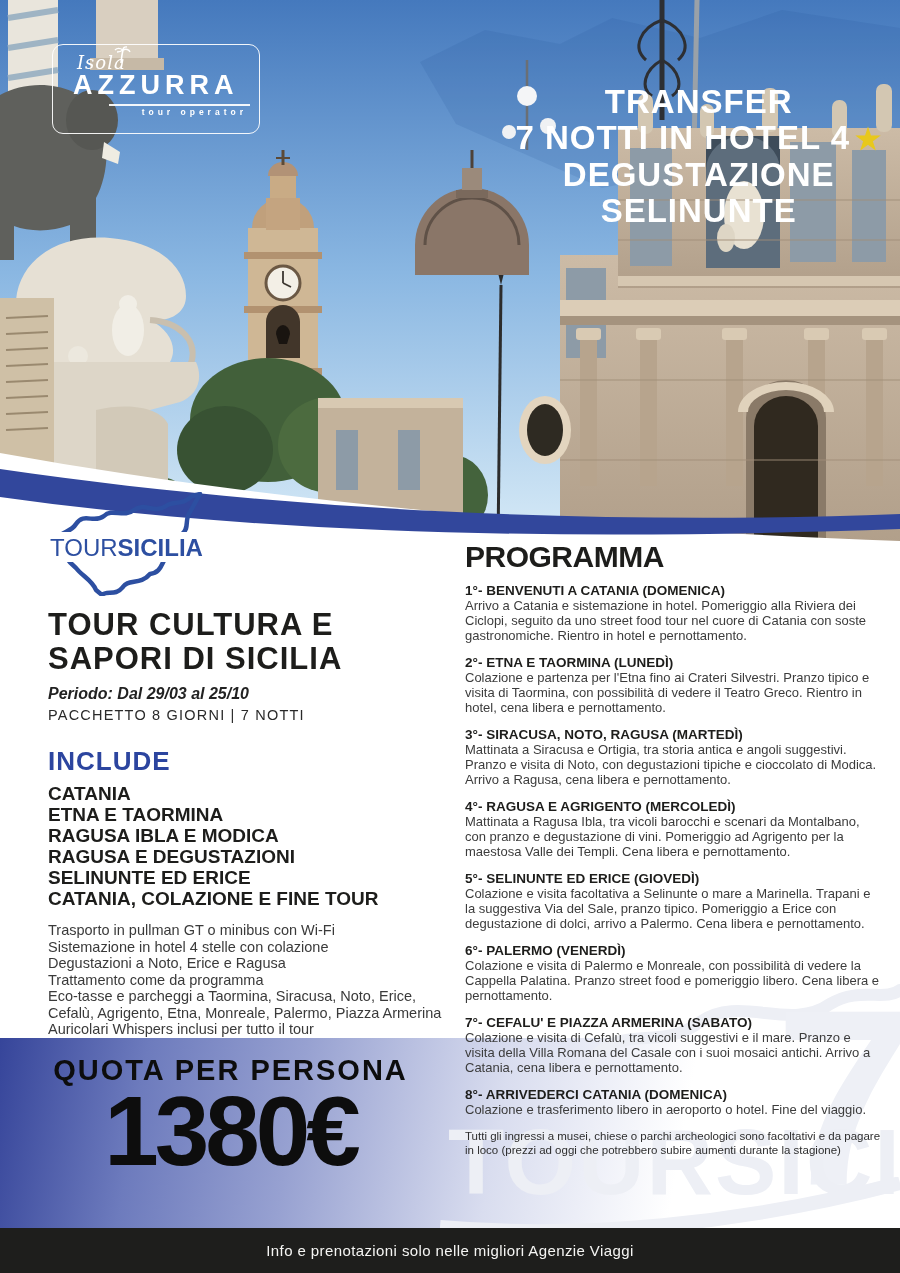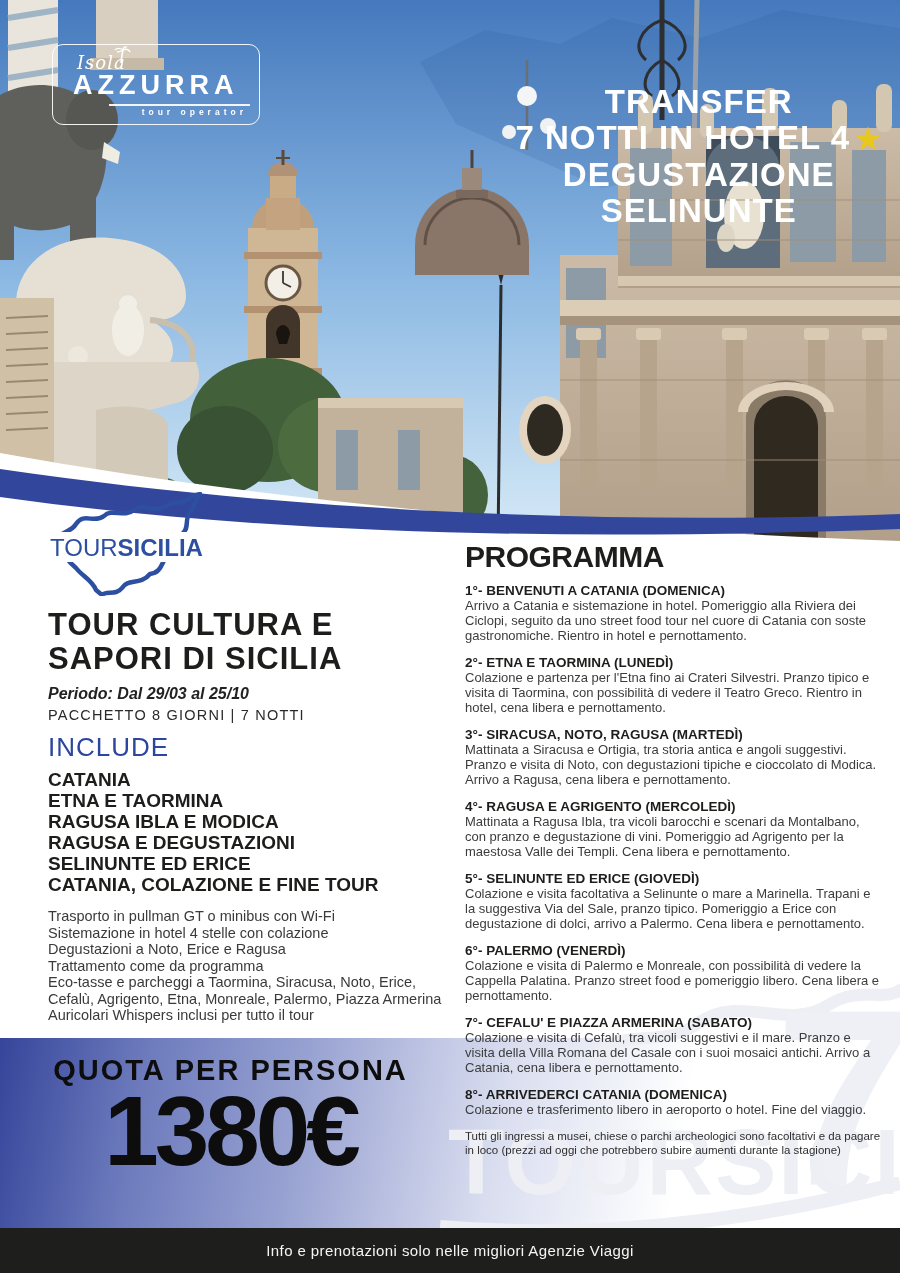--- a/index.html
+++ b/index.html
@@ -8,21 +8,21 @@
     position:relative; width:900px; height:1273px; margin:0 auto;
     background:#ffffff; overflow:hidden;
     font-family:"Liberation Sans", sans-serif; color:#1d1d1b;
   }
   
   .hero { position:absolute; left:0; top:0; width:900px; height:545px; }
   .photo-svg { position:absolute; left:0; top:0; width:900px; height:545px; display:block; }
   .swoosh-svg { position:absolute; left:0; top:425px; width:900px; height:120px; display:block; }
 
   .brand-box {
-    position:absolute; left:52px; top:44px; width:208px; height:81px;
+    position:absolute; left:52px; top:44px; width:208px; height:90px;
     border:1.5px solid rgba(255,255,255,0.92); border-radius:11px;
     color:#fff; z-index:5;
   }
   .brand-script { position:absolute; left:24px; top:7px; font-family:"DejaVu Serif", serif;
     font-style:italic; font-size:18px; letter-spacing:1px; }
   .brand-palm { position:absolute; left:58px; top:1px; }
   .brand-main { position:absolute; left:20px; top:25px; font-size:27px; font-weight:700; letter-spacing:5px; }
   .brand-rule { position:absolute; left:56px; right:9px; top:59px; height:1.5px; background:rgba(255,255,255,0.92); }
   .brand-tag { position:absolute; right:12px; top:62px; font-size:8.5px; letter-spacing:4px; font-weight:700; }
 
@@ -31,21 +31,21 @@
     color:#fff; font-size:33px; font-weight:700; letter-spacing:1px; line-height:36px;
   }
   .headline .star { color:#e8c81c; font-size:29px; margin-left:5px; }
 
   
   .left-col { position:absolute; left:48px; top:492px; width:410px; z-index:2; }
   .ts-logo { display:block; width:160px; height:104px; }
   .main-title { margin-top:12px; font-size:31px; line-height:34px; font-weight:700; letter-spacing:1px; color:#1d1d1b; }
   .periodo { margin-top:9px; font-size:16px; font-weight:700; font-style:italic; color:#222; }
   .pacchetto { margin-top:4px; font-size:14.5px; letter-spacing:1.2px; color:#2a2a2a; }
-  .include-label { margin-top:9px; font-size:26px; font-weight:400; letter-spacing:1px; color:#2c459f; }
+  .include-label { margin-top:23px; font-size:26px; font-weight:700; letter-spacing:1px; color:#2c459f; }
   .include-list { margin-top:6px; }
   .include-item { font-size:19px; font-weight:700; line-height:21px; color:#1d1d1b; }
   .details-list { margin-top:13px; }
   .detail-item { font-size:14.5px; line-height:16.5px; color:#3a3a3a; }
 
   
   .right-col { position:absolute; left:465px; top:540px; width:418px; z-index:2; }
   .prog-heading { font-size:30px; font-weight:700; letter-spacing:-0.5px; color:#1d1d1b; margin-bottom:9px; }
   .entry { margin-bottom:12px; }
   .entry-title { font-size:13.5px; font-weight:700; line-height:15px; color:#1d1d1b; }

